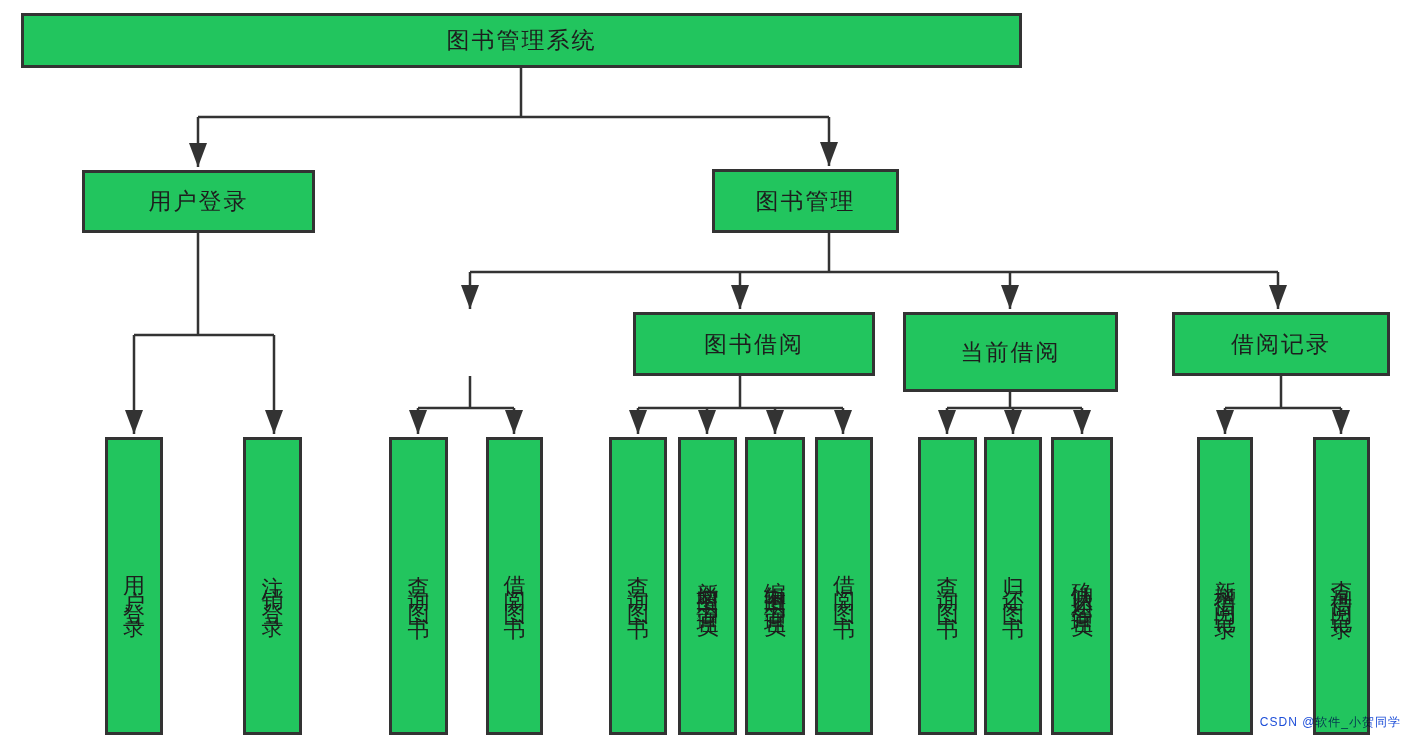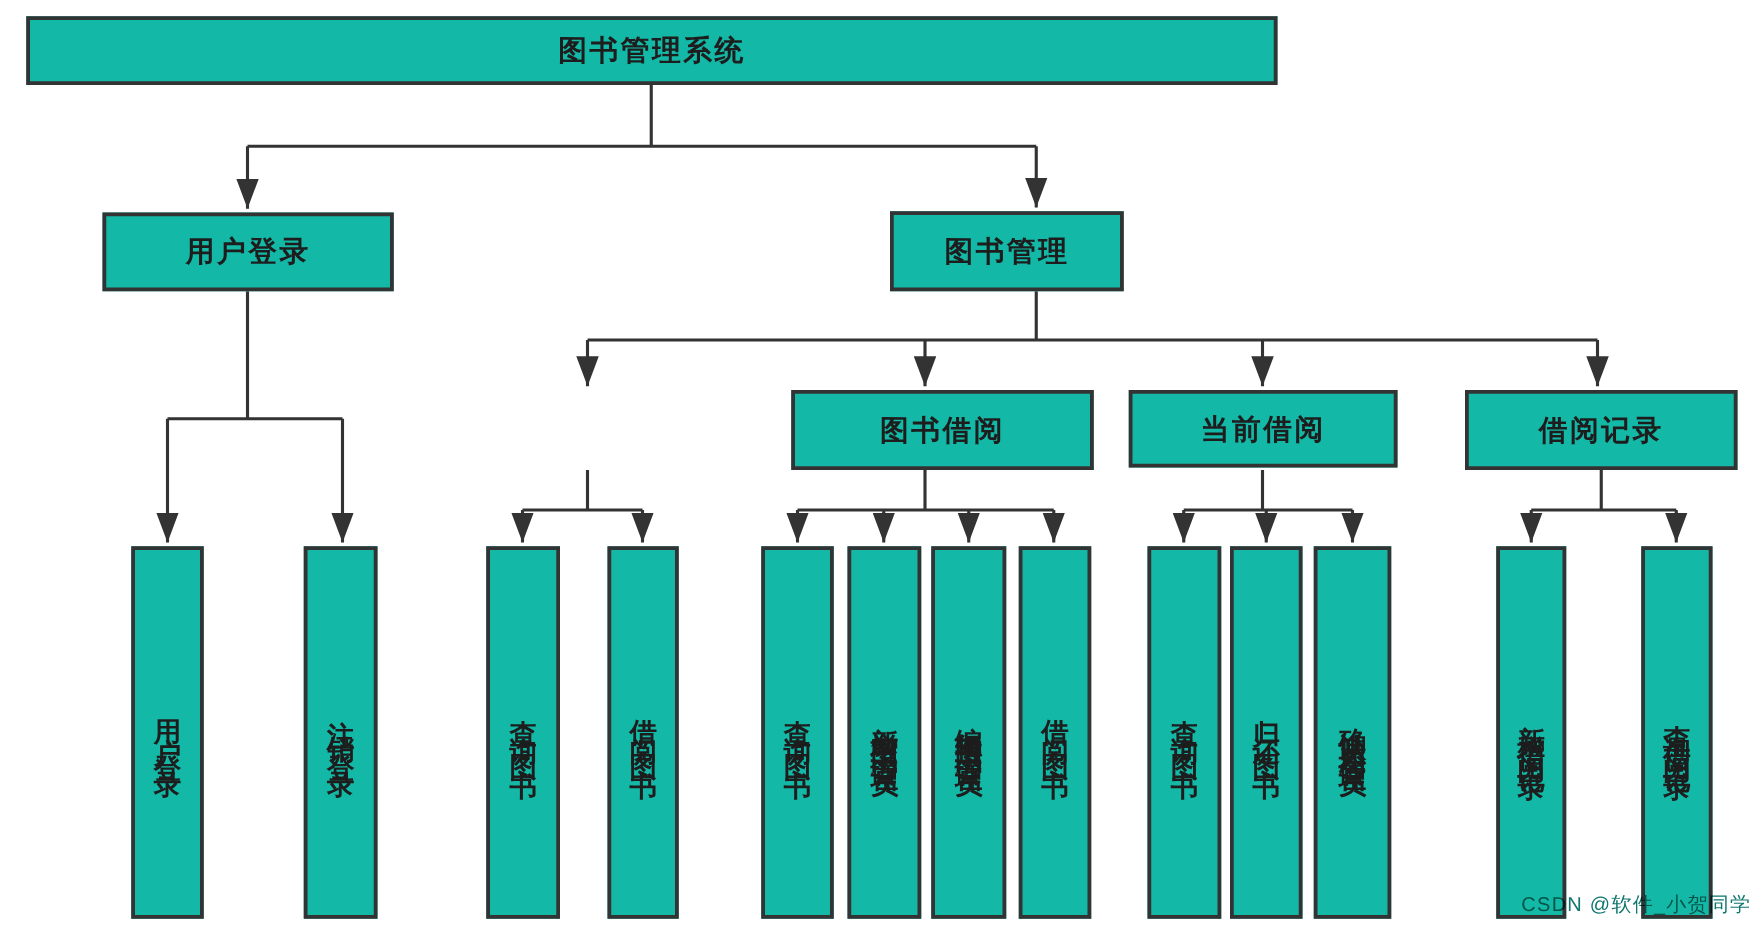--- a/index.html
+++ b/index.html
@@ -4,38 +4,37 @@
 <style>
   html, body { margin: 0; padding: 0; background: #ffffff; }
   body {
     width: 1405px; height: 747px; position: relative; overflow: hidden;
     font-family: "Liberation Sans", "DejaVu Sans", sans-serif;
   }
   .canvas { position: absolute; inset: 0; width: 1405px; height: 747px; }
   .wires { position: absolute; left: 0; top: 0; width: 1405px; height: 747px; pointer-events: none; }
   .node {
     position: absolute; box-sizing: border-box;
-    background: #14b8a6; border: 3px solid #333333;
+    background: #22c55e; border: 3px solid #333333;
     color: #1d1d1d;
     display: flex; align-items: center; justify-content: center;
     text-align: center;
-    font-weight: bold;
   }
   .node.h { font-size: 23px; letter-spacing: 2px; white-space: nowrap; }
   .node.v {
     writing-mode: vertical-rl; text-orientation: mixed;
     font-size: 22px; letter-spacing: 14px;
     top: 437px; height: 298px;
   }
   .node.v.mid  { letter-spacing: 8px; }
   .node.v.long { letter-spacing: 5px; }
   .watermark {
     position: absolute; top: 714px; right: 4px;
-    font-size: 16px; letter-spacing: 1px;
-    color: #0f766e;
+    font-size: 12px; letter-spacing: 1px;
+    color: #1d4ed8;
     text-shadow: 1px 0 0 #fff, -1px 0 0 #fff, 0 1px 0 #fff, 0 -1px 0 #fff;
     mix-blend-mode: multiply;
     z-index: 5; white-space: nowrap;
   }
 </style>
 </head>
 <body>
 
 <div class="canvas">
 
@@ -82,21 +81,21 @@
       <line x1="1341" y1="408" x2="1341" y2="434" marker-end="url(#arw)"></line>
     </g>
   </svg>
 
   <div class="node h" style="left:21px; top:13px; width:1001px; height:55px;">图书管理系统</div>
 
   <div class="node h" style="left:82px; top:170px; width:233px; height:63px;">用户登录</div>
   <div class="node h" style="left:712px; top:169px; width:187px; height:64px;">图书管理</div>
 
   <div class="node h" style="left:633px; top:312px; width:242px; height:64px;">图书借阅</div>
-  <div class="node h" style="left:903px; top:312px; width:215px; height:62px;">当前借阅</div>
+  <div class="node h" style="left:903px; top:312px; width:215px; height:80px;">当前借阅</div>
   <div class="node h" style="left:1172px; top:312px; width:218px; height:64px;">借阅记录</div>
 
   <div class="node v" style="left:105px; width:58px;">用户登录</div>
   <div class="node v" style="left:243px; width:59px;">注销登录</div>
 
   <div class="node v" style="left:389px; width:59px;">查询图书</div>
   <div class="node v" style="left:486px; width:57px;">借阅图书</div>
 
   <div class="node v" style="left:609px; width:58px;">查询图书</div>
   <div class="node v long" style="left:678px; width:59px;">新增图书（管理员）</div>

